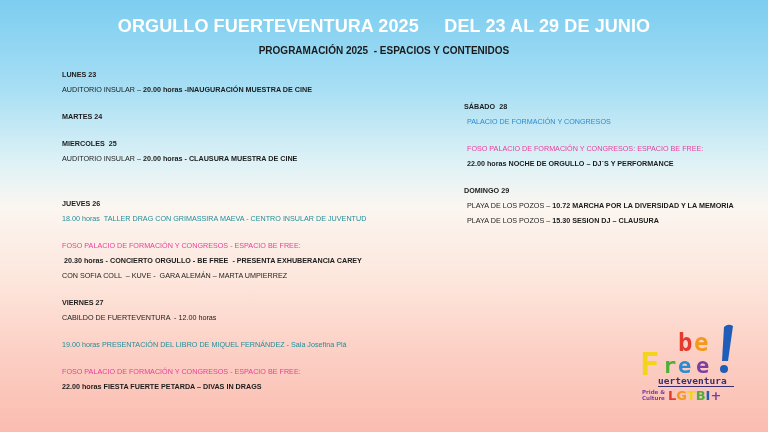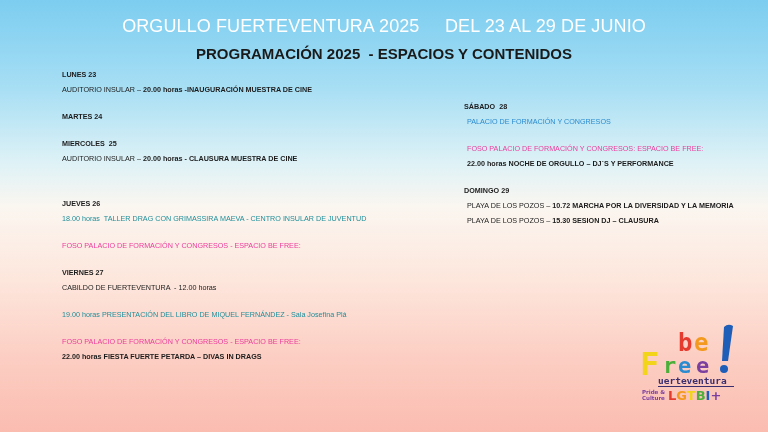--- a/index.html
+++ b/index.html
@@ -4,25 +4,25 @@
 <style>
   html, body { margin:0; padding:0; }
   body {
     width:768px; height:432px; overflow:hidden; position:relative;
     font-family:"Liberation Sans", sans-serif;
     background: linear-gradient(180deg, #7ccdf0 0%, #a6def4 20%, #dff2f6 38%, #fbf6f0 48%, #fde6dc 65%, #fccfc4 82%, #fbbcb0 100%);
     color:#1c1c1c;
   }
   .title {
     position:absolute; top:16px; left:0; width:768px; text-align:center;
-    color:#ffffff; font-weight:normal; font-size:18px; letter-spacing:0.1px; white-space:pre;
+    color:#ffffff; font-weight:bold; font-size:18px; letter-spacing:0.1px; white-space:pre;
   }
   .subtitle {
     position:absolute; top:45px; left:0; width:768px; text-align:center;
-    font-weight:bold; font-size:15px; color:#1a1a1a; white-space:pre;
+    font-weight:bold; font-size:10px; color:#1a1a1a; white-space:pre;
   }
   .col { position:absolute; font-size:7.2px; line-height:10px; }
   .col-left { left:62px; top:70px; width:360px; }
   .col-right { left:464px; top:78px; width:320px;margin-top:24px; }
   .line { white-space:pre; height:10px; margin-bottom:5px; }
   .day { font-weight:bold; }
   .gap { height:12px; }
   .gap-lg { height:30px; }
   .b { font-weight:bold; }
   .teal { color:#1f8e9a; font-weight:normal; }
@@ -42,20 +42,22 @@
   <div class="gap"></div>
   <div class="line day">MARTES 24</div>
   <div class="gap"></div>
   <div class="line day">MIERCOLES  25</div>
   <div class="line"><span>AUDITORIO INSULAR – </span><span class="b">20.00 horas - CLAUSURA MUESTRA DE CINE</span></div>
   <div class="gap-lg"></div>
   <div class="line day">JUEVES 26</div>
   <div class="line teal">18.00 horas  TALLER DRAG CON GRIMASSIRA MAEVA - CENTRO INSULAR DE JUVENTUD</div>
   <div class="gap"></div>
   <div class="line pink">FOSO PALACIO DE FORMACIÓN Y CONGRESOS - ESPACIO BE FREE:</div>
+  <div class="line b"> 20.30 horas - CONCIERTO ORGULLO - BE FREE  - PRESENTA EXHUBERANCIA CAREY</div>
+  <div class="line">CON SOFIA COLL  – KUVE -  GARA ALEMÁN – MARTA UMPIERREZ</div>
   <div class="gap"></div>
   <div class="line day">VIERNES 27</div>
   <div class="line">CABILDO DE FUERTEVENTURA  - 12.00 horas</div>
   <div class="gap"></div>
   <div class="line teal">19.00 horas PRESENTACIÓN DEL LIBRO DE MIQUEL FERNÁNDEZ - Sala Josefina Plá</div>
   <div class="gap"></div>
   <div class="line pink">FOSO PALACIO DE FORMACIÓN Y CONGRESOS - ESPACIO BE FREE:</div>
   <div class="line b">22.00 horas FIESTA FUERTE PETARDA – DIVAS IN DRAGS</div>
 </div>
 

